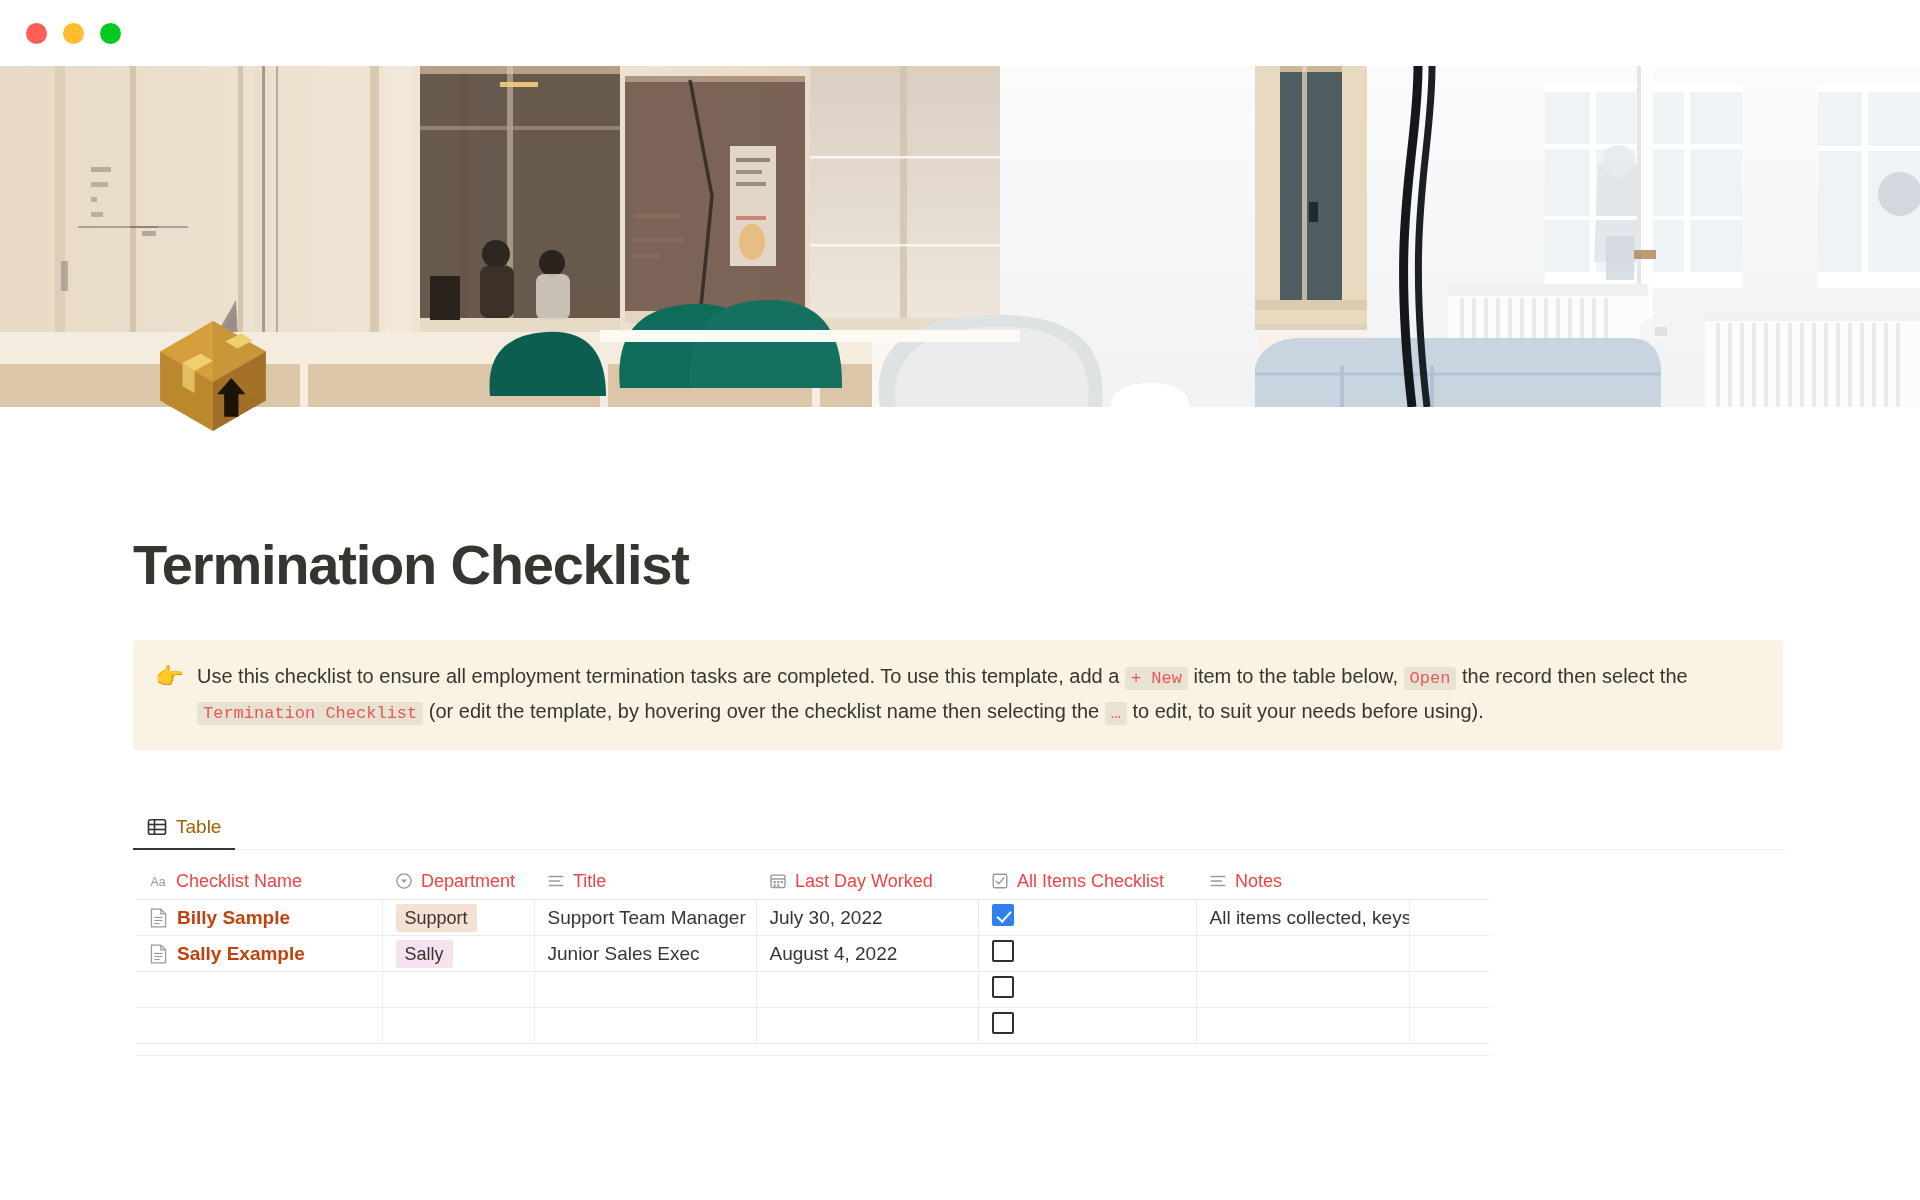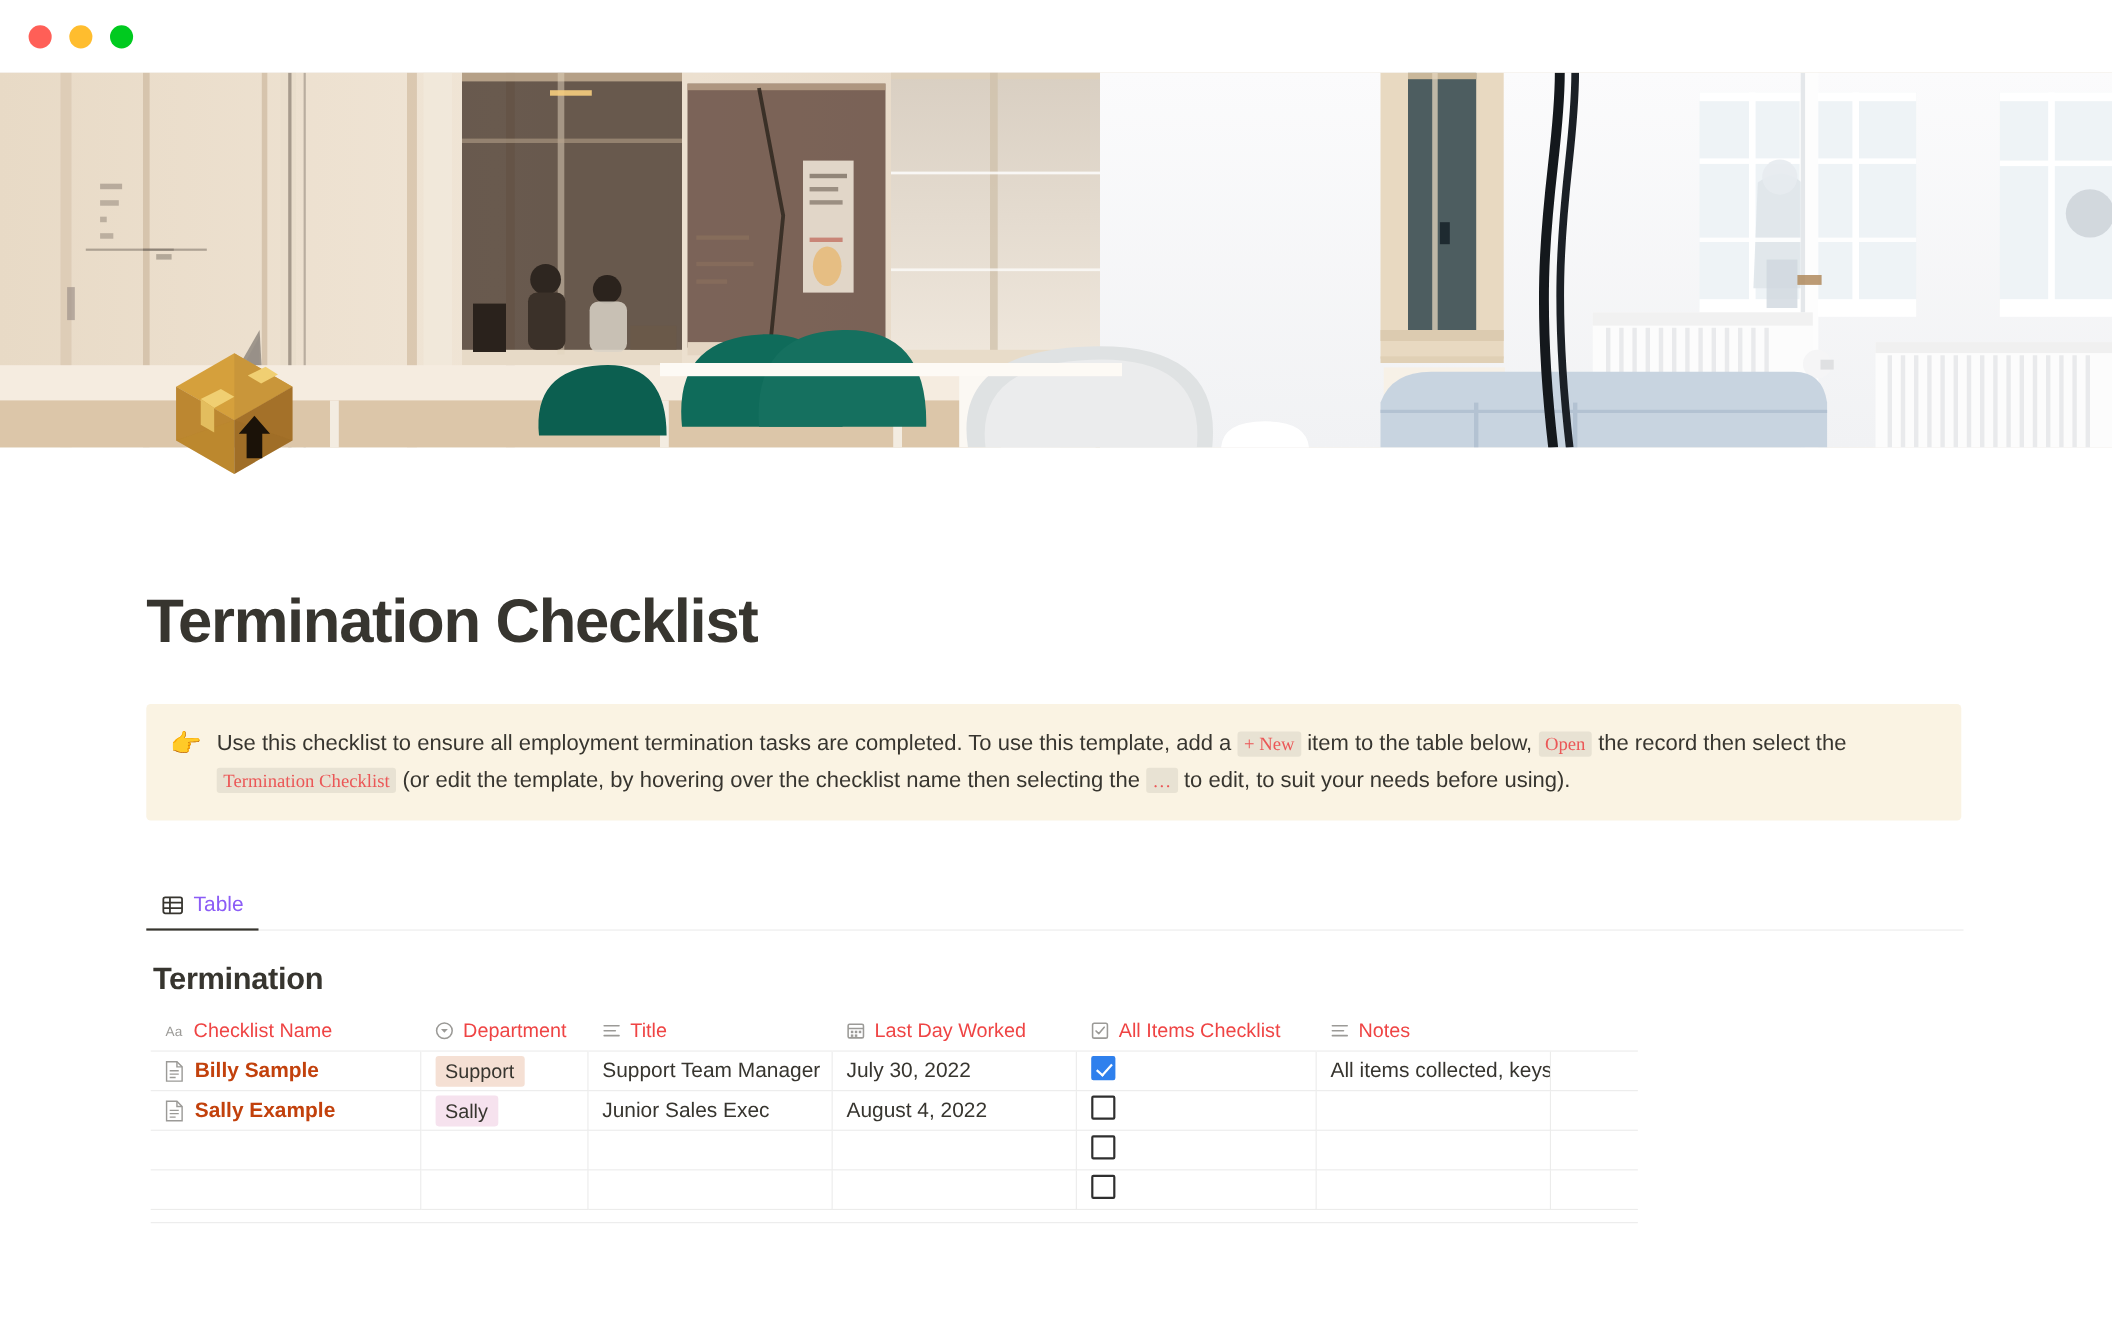--- a/index.html
+++ b/index.html
@@ -92,21 +92,21 @@
     width: 28px;
     text-align: center;
   }
   .callout-text {
     font-size: 20px;
     line-height: 33px;
     color: #37352f;
     flex: 1;
   }
   .code-chip {
-    font-family: Liberation Serif, serif;
+    font-family: Liberation Mono, monospace;
     font-size: 17px;
     background: rgba(135,131,120,0.15);
     color: #eb5757;
     border-radius: 3px;
     padding: 2px 6px;
     white-space: nowrap;
   }
 
   
   .view-tabs {
@@ -115,21 +115,21 @@
     align-items: flex-end;
     border-bottom: 1px solid #ececeb;
     width: 1652px;
   }
   .view-tab {
     display: flex;
     align-items: center;
     gap: 9px;
     padding: 6px 14px 10px 14px;
     font-size: 19px;
-    color: #8b5cf6;
+    color: #a16207;
     border-bottom: 2.5px solid #37352f;
     margin-bottom: -1px;
     cursor: pointer;
   }
   .tab-icon { width: 20px; height: 20px; display: block; }
 
   
   .table-title {
     font-size: 28px;
     font-weight: bold;
@@ -466,21 +466,20 @@
         <svg class="tab-icon" viewBox="0 0 16 16">
           <rect x="1.2" y="2.2" width="13.6" height="11.6" rx="1.4" fill="none" stroke="#37352f" stroke-width="1.3"></rect>
           <line x1="1.2" y1="6" x2="14.8" y2="6" stroke="#37352f" stroke-width="1.3"></line>
           <line x1="1.2" y1="10" x2="14.8" y2="10" stroke="#37352f" stroke-width="1.3"></line>
           <line x1="6" y1="2.2" x2="6" y2="13.8" stroke="#37352f" stroke-width="1.3"></line>
         </svg>
         <span>Table</span>
       </div>
     </div>
 
-    <div class="table-title">Termination</div>
 
     <table class="db">
       <colgroup>
         <col class="c-name">
           <col class="c-dept">
           <col class="c-title">
         <col class="c-last">
           <col class="c-done">
           <col class="c-notes">
           <col class="c-end">

